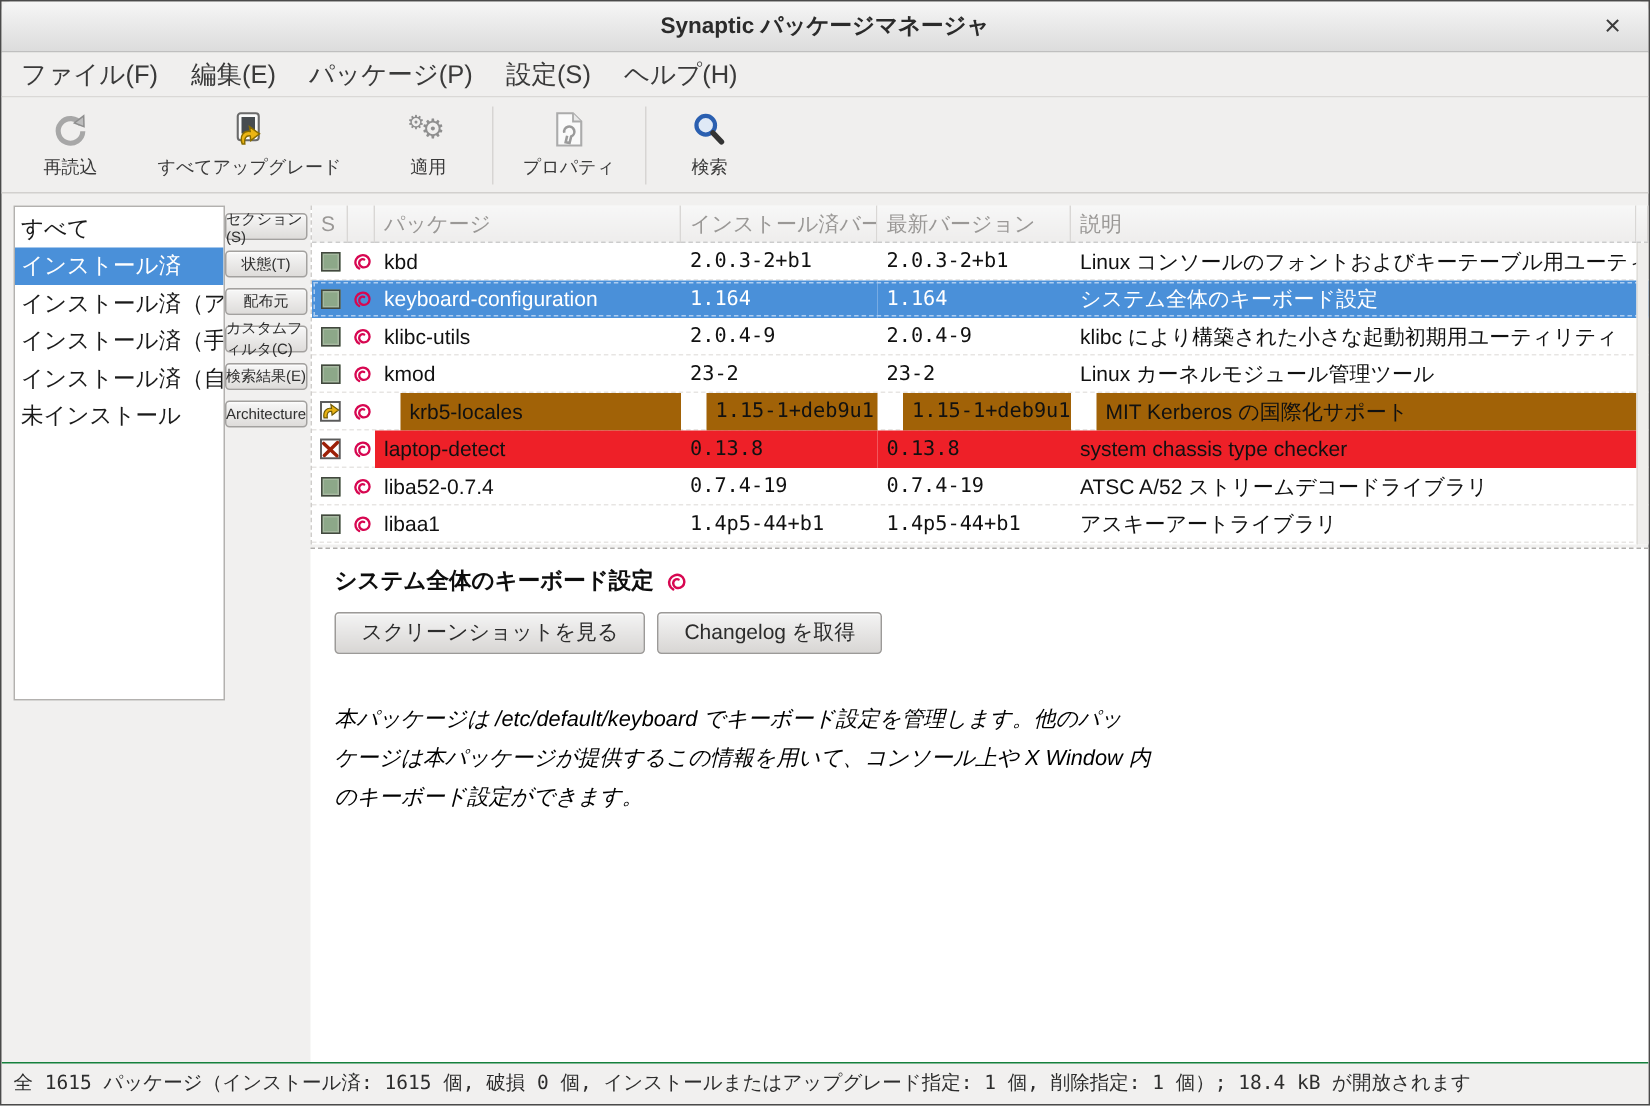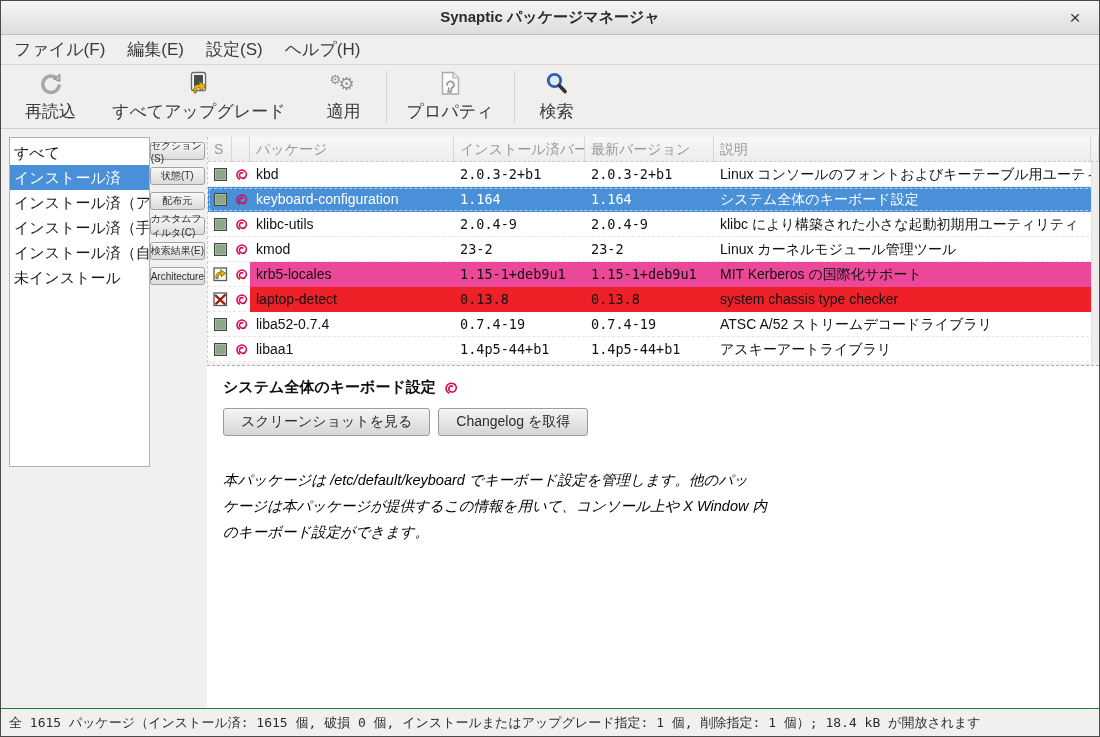--- a/index.html
+++ b/index.html
@@ -31,21 +31,21 @@
   .menu-item { padding:0 11px; font-size:17px; color:#3a3a3a; line-height:30px; }
   
   .toolbar {
     height:64px; background:#f0efee; border-bottom:1px solid #d2d0ce;
     display:flex; align-items:center; padding-left:6px;
   }
   .tool-item {
     display:flex; flex-direction:column; align-items:center; justify-content:center;
     padding:4px 18px; min-width:80px; gap:3px;
   }
-  .tool-item .tlabel { font-size:17px; color:#3a3a3a; white-space:nowrap; }
+  .tool-item .tlabel { font-size:12px; color:#3a3a3a; white-space:nowrap; }
   .tool-sep { width:1px; height:52px; background:#d7d5d3; margin:0 2px; }
   .gearwrap { position:relative; width:28px; height:26px; }
   .gear { position:absolute; color:#8f8f8f; font-family:"DejaVu Sans",sans-serif; line-height:1; }
   .g1 { font-size:13px; left:0; top:2px; }
   .g2 { font-size:18px; left:9px; top:4px; }
   
   .main { display:flex; height:579px; }
   .sidebar { width:206px; padding:8px 2px 0 8px; display:flex; flex-direction:row; }
   .filter-list {
     background:#fff; border:1px solid #b3b1af; height:330px; overflow:hidden;
@@ -78,21 +78,21 @@
   }
   .pcell { white-space:nowrap; overflow:hidden; height:25px; line-height:25px; }
   .cell-name, .cell-desc { padding-left:6px; font-size:14px; color:#111; }
   .cell-ver { padding-left:6px; font-size:13.5px; font-family:"DejaVu Sans Mono",monospace; color:#111; }
   .cell-icon { display:flex; align-items:center; justify-content:center; height:25px; }
   .body-row { border-bottom:1px dashed #e7e5e3; }
   .chk { width:13px; height:13px; background:#8da889; border:1px solid #43483f; box-shadow:inset 0 0 0 1px #a6b8a0; }
   .row-selected .pcell { background:#4a90d9; color:#fff; }
   .row-selected .cell-name, .row-selected .cell-desc, .row-selected .cell-ver { color:#fff; }
   .row-selected { outline:1px dashed #aecdf0; outline-offset:-2px; }
-  .row-upgrade .tint { background:#ec4899; }
+  .row-upgrade .tint { background:#a16207;margin-left:17px; }
   .row-remove .tint { background:#ee2028; }
   .scrolltrack { position:absolute; right:0; top:25px; bottom:0; width:8px; background:#efeeec; border-left:1px solid #e0deda; }
   
   .details {
     flex:1; background:#fff; border-top:1px dashed #b0aeac; margin-top:2px;
     padding:12px 16px; overflow:hidden;
   }
   .detail-title { font-size:15px; font-weight:bold; color:#0e0e0e; display:flex; align-items:center; gap:8px; }
   .detail-buttons { margin-top:11px; display:flex; gap:8px; }
   .detail-btn {
@@ -115,20 +115,21 @@
 <body>
 
 <div class="titlebar">
   <span class="title">Synaptic パッケージマネージャ</span>
   <span class="close-btn">×</span>
 </div>
 
 <div class="menubar">
   <span class="menu-item">ファイル(F)</span>
   <span class="menu-item">編集(E)</span>
+  <span class="menu-item">パッケージ(P)</span>
   <span class="menu-item">設定(S)</span>
   <span class="menu-item">ヘルプ(H)</span>
 </div>
 
 <div class="toolbar">
   <div class="tool-item">
     <span>
       <svg width="26" height="26" viewBox="0 0 26 26">
         <path d="M20 9 A 8.2 8.2 0 1 0 21.2 13.5" fill="none" stroke="#a7a7a7" stroke-width="3.4"></path>
         <path d="M21.8 3.2 L22 10.4 L15.6 8.0 Z" fill="#bdbdbd" stroke="#8e8e8e" stroke-width="1"></path>

